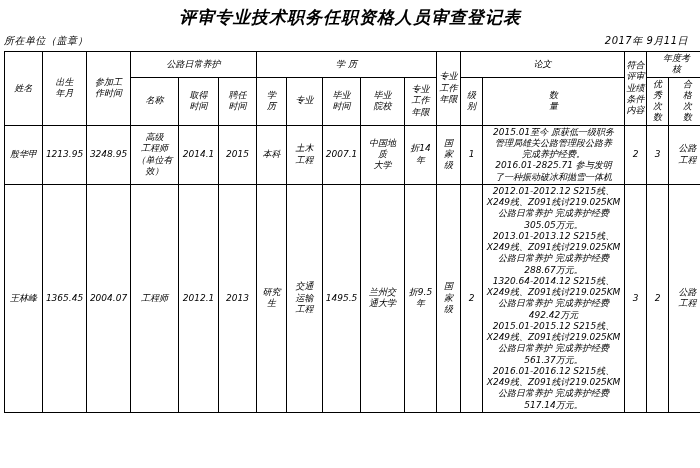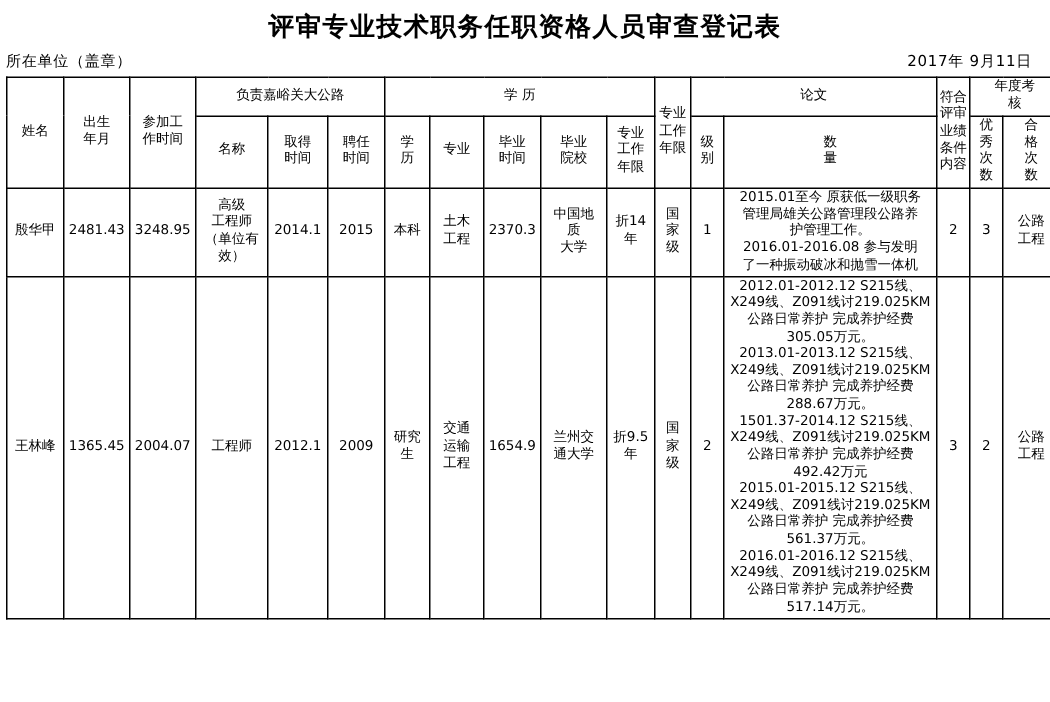--- a/index.html
+++ b/index.html
@@ -10,20 +10,21 @@
   body {
     width: 700px;
     height: 468px;
     font-family: "DejaVu Sans", "Liberation Sans", sans-serif;
     color: #000;
     overflow: hidden;
   }
   .page {
     width: 700px;
     position: relative;
+    font-style: italic;
   }
   .doc-title {
     text-align: center;
     font-size: 17px;
     font-weight: bold;
     letter-spacing: 1px;
     padding: 6px 0 5px 0;
     font-family: "DejaVu Serif", "Liberation Serif", serif;
   }
   .subline {
@@ -110,21 +111,21 @@
       <tr>
         <th rowspan="2">姓名</th>
         <th rowspan="2">
           <div>出生</div>
           <div>年月</div>
         </th>
         <th rowspan="2">
           <div>参加工</div>
           <div>作时间</div>
         </th>
-        <th colspan="3">负责嘉峪关大公路</th>
+        <th colspan="3">公路日常养护</th>
         <th colspan="5">学        历</th>
         <th rowspan="2">
           <div>专业</div>
           <div>工作</div>
           <div>年限</div>
         </th>
         <th colspan="2">论文</th>
         <th rowspan="2">
           <div>符合评审</div>
           <div>业绩条件</div>
@@ -187,84 +188,84 @@
           <div>合</div>
           <div>格</div>
           <div>次</div>
           <div>数</div>
         </th>
       </tr>
     </thead>
     <tbody>
       <tr class="row1">
         <td class="cell-name">殷华甲</td>
-        <td>2481.43</td>
+        <td>1213.95</td>
         <td>3248.95</td>
         <td class="cell-small">
           <div>高级</div>
           <div>工程师</div>
           <div>（单位有</div>
           <div>效）</div>
         </td>
         <td>2014.1</td>
         <td>2015</td>
         <td>本科</td>
         <td>
           <div>土木</div>
           <div>工程</div>
         </td>
-        <td>2370.3</td>
+        <td>2007.1</td>
         <td>
           <div>中国地</div>
           <div>质</div>
           <div>大学</div>
         </td>
         <td>
           <div>折14</div>
           <div>年</div>
         </td>
         <td>
           <div>国</div>
           <div>家</div>
           <div>级</div>
         </td>
         <td>1</td>
         <td class="content-cell">
           <p>2015.01至今 原获低一级职务</p>
           <p>管理局雄关公路管理段公路养</p>
-          <p>护管理工作。</p>
-          <p>2016.01-2016.08 参与发明</p>
+          <p>完成养护经费。</p>
+          <p>2016.01-2825.71 参与发明</p>
           <p>了一种振动破冰和抛雪一体机</p>
         </td>
         <td>2</td>
         <td>3</td>
         <td>
           <div>公路</div>
           <div>工程</div>
         </td>
 
       </tr>
 
       <tr class="row2">
         <td class="cell-name">王林峰</td>
         <td>1365.45</td>
         <td>2004.07</td>
         <td>工程师</td>
         <td>2012.1</td>
-        <td>2009</td>
+        <td>2013</td>
         <td>
           <div>研究</div>
           <div>生</div>
         </td>
         <td>
           <div>交通</div>
           <div>运输</div>
           <div>工程</div>
         </td>
-        <td>1654.9</td>
+        <td>1495.5</td>
         <td>
           <div>兰州交</div>
           <div>通大学</div>
         </td>
         <td>
           <div>折9.5</div>
           <div>年</div>
         </td>
         <td>
           <div>国</div>
@@ -274,21 +275,21 @@
         <td>2</td>
         <td class="content-cell">
           <p>2012.01-2012.12  S215线、</p>
           <p>X249线、Z091线讨219.025KM</p>
           <p>公路日常养护  完成养护经费</p>
           <p>305.05万元。</p>
           <p>2013.01-2013.12  S215线、</p>
           <p>X249线、Z091线讨219.025KM</p>
           <p>公路日常养护  完成养护经费</p>
           <p>288.67万元。</p>
-          <p>1501.37-2014.12  S215线、</p>
+          <p>1320.64-2014.12  S215线、</p>
           <p>X249线、Z091线讨219.025KM</p>
           <p>公路日常养护  完成养护经费</p>
           <p>492.42万元</p>
           <p>2015.01-2015.12  S215线、</p>
           <p>X249线、Z091线讨219.025KM</p>
           <p>公路日常养护  完成养护经费</p>
           <p>561.37万元。</p>
           <p>2016.01-2016.12  S215线、</p>
           <p>X249线、Z091线讨219.025KM</p>
           <p>公路日常养护  完成养护经费</p>

